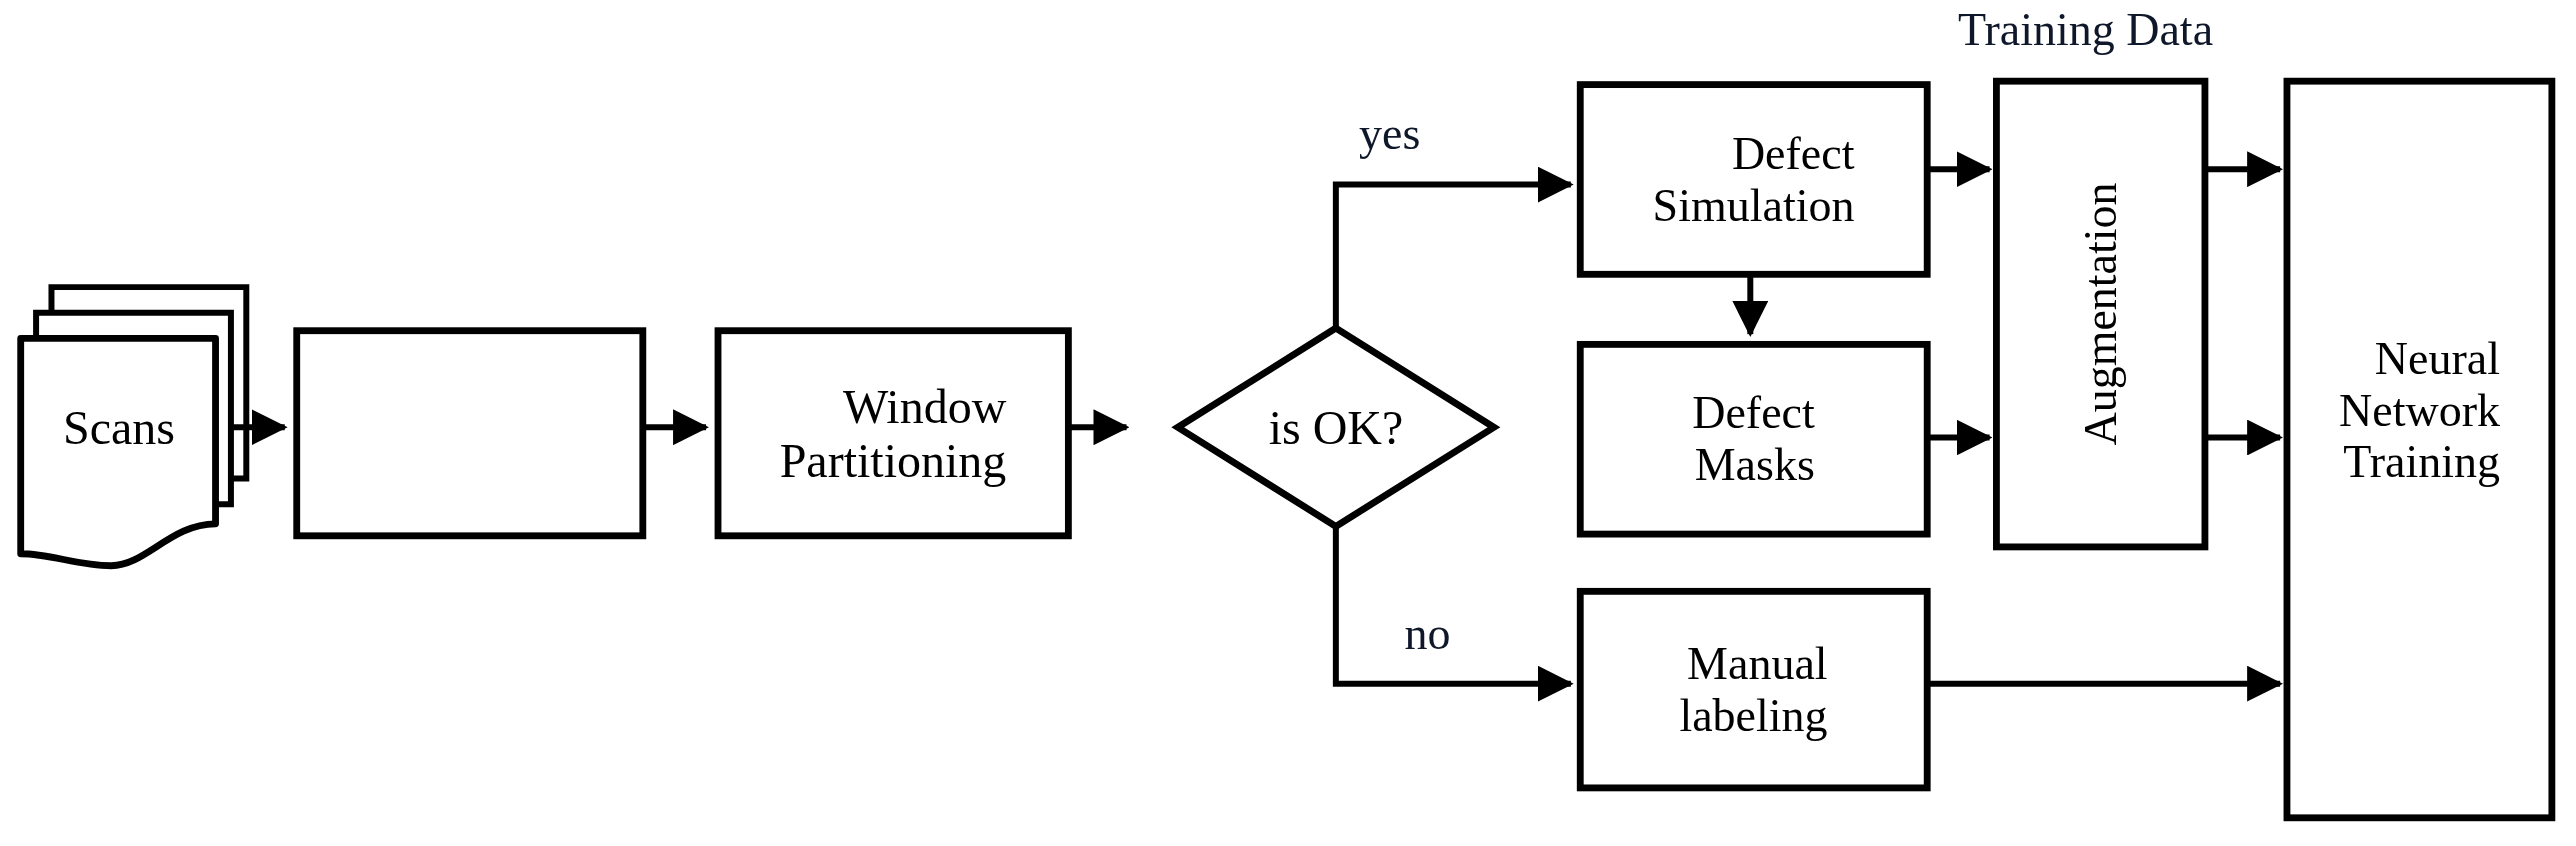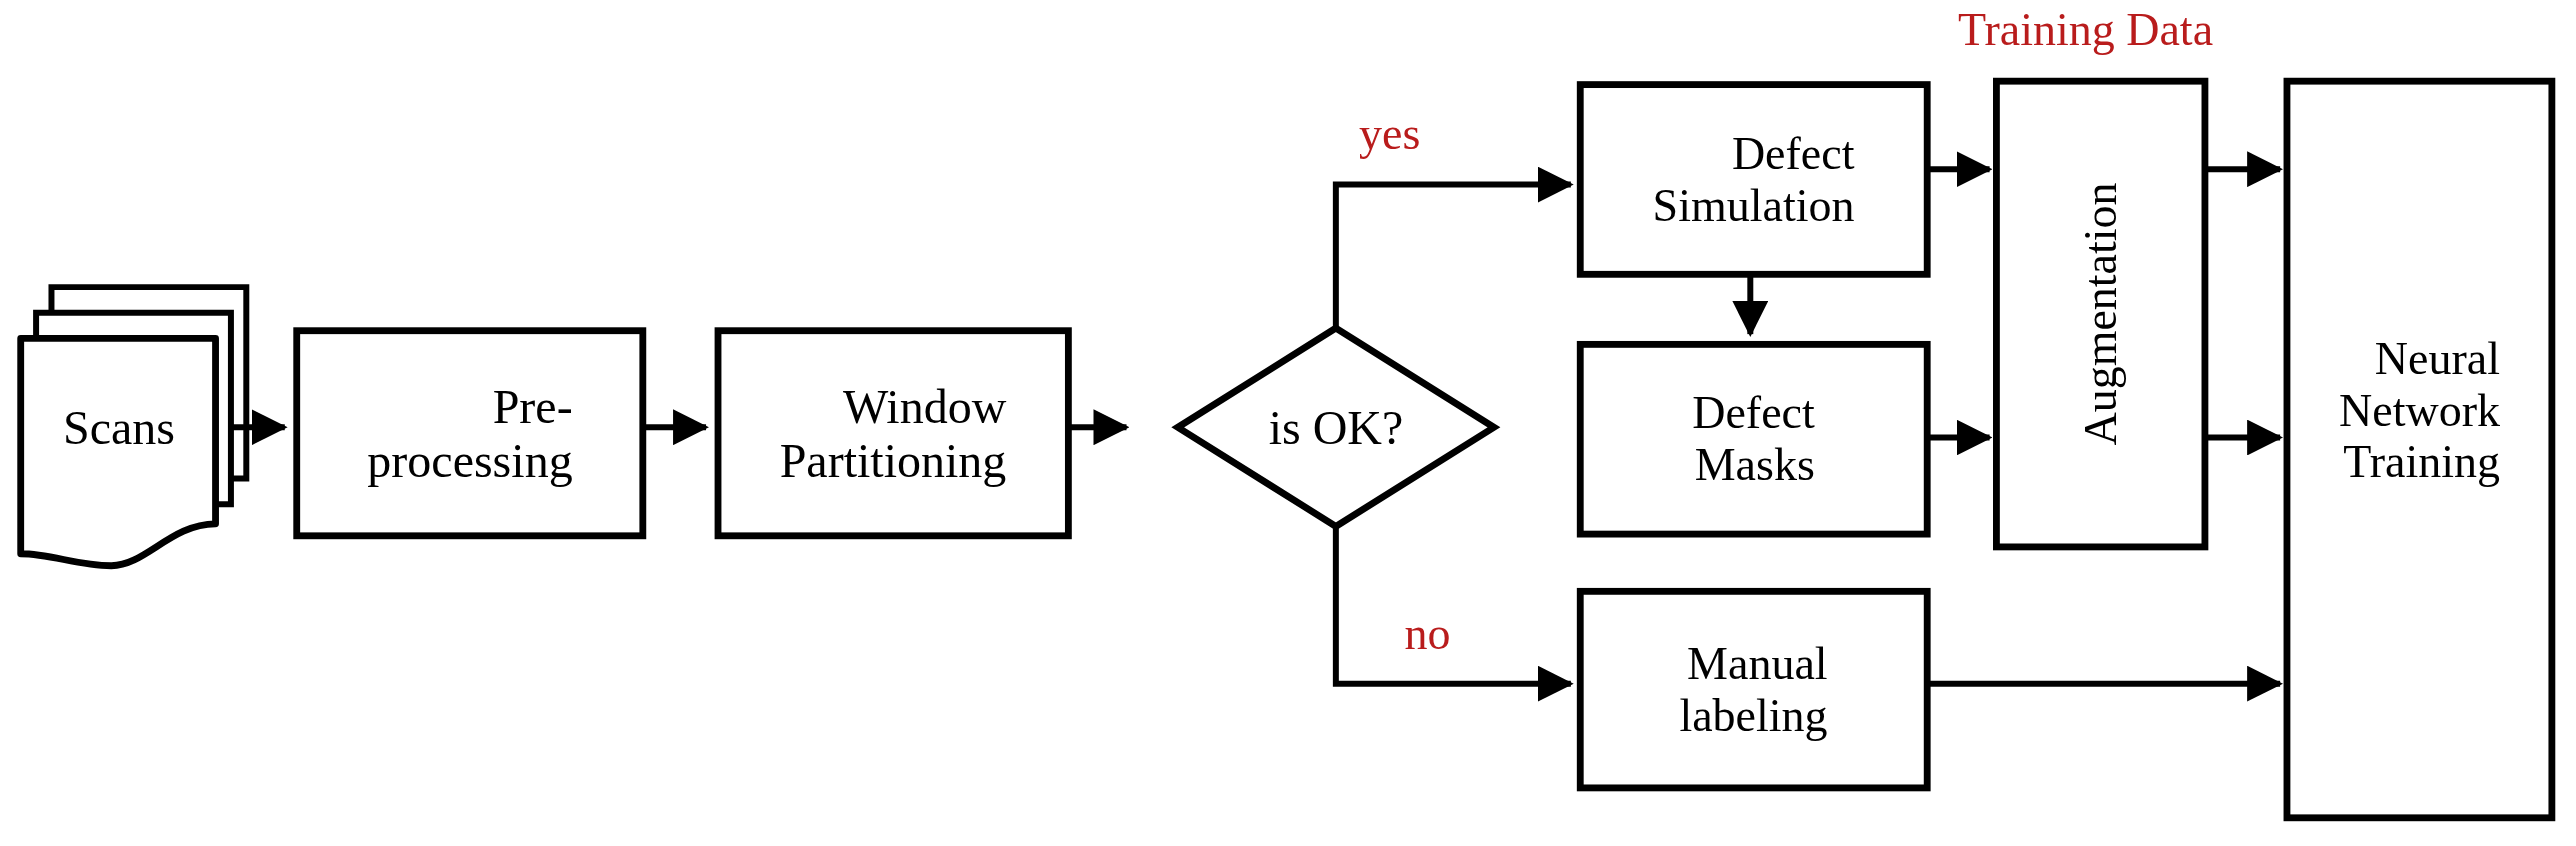--- a/index.html
+++ b/index.html
@@ -28,21 +28,21 @@
     justify-content: center;
     text-align: right;
     color: #000000;
     line-height: 1.12;
     white-space: pre-line;
     font-family: "Liberation Serif", "DejaVu Serif", serif;
     pointer-events: none;
   }
   .edge-label {
     position: absolute;
-    color: #b91c1c;
+    color: #0f172a;
     text-align: center;
     line-height: 1.08;
     white-space: pre-line;
     font-family: "Liberation Serif", "DejaVu Serif", serif;
   }
   .rot-label {
     position: absolute;
     color: #000000;
     text-align: center;
     font-family: "Liberation Serif", "DejaVu Serif", serif;
@@ -105,22 +105,20 @@
 
     <rect x="2676" y="95" width="310" height="862" fill="#ffffff" stroke="#000000" stroke-width="8"></rect>
 
     <rect x="1849" y="692" width="406" height="230" fill="#ffffff" stroke="#000000" stroke-width="8"></rect>
 
     <line x1="2255" y1="800" x2="2668" y2="800" stroke="#000000" stroke-width="7" marker-end="url(#ah)"></line>
   </svg>
 
   <div class="node-label" style="left:20.5px; top:389px; width:197px; height:77px; font-size:48px;">Scans</div>
 
-  <div class="node-label" style="left:297px; top:331px; width:346px; height:205px; font-size:48px;">Pre-
-processing</div>
 
   <div class="node-label" style="left:718px; top:331px; width:350px; height:205px; font-size:48px;">Window
 Partitioning</div>
 
   <div class="node-label" style="left:1178px; top:389px; width:316px; height:77px; font-size:48px;">is OK?</div>
 
   <div class="node-label" style="left:1580px; top:85px; width:347px; height:190px; font-size:46px;">Defect
 Simulation</div>
 
   <div class="node-label" style="left:1580px; top:344px; width:347px; height:190px; font-size:46px;">Defect

